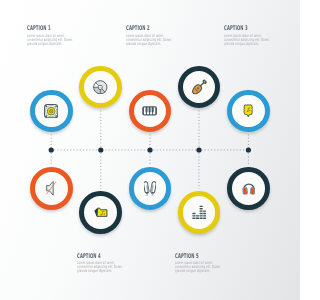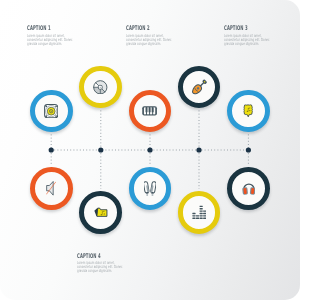--- a/index.html
+++ b/index.html
@@ -1,19 +1,19 @@
 <!DOCTYPE html>
 <html><head>
 <meta charset="utf-8">
 <style>
   html,body{margin:0;padding:0;}
   body{width:300px;height:300px;overflow:hidden;
        font-family:"DejaVu Sans Condensed","Liberation Sans",sans-serif;background:#fff;}
   .stage{position:relative;width:300px;height:300px;overflow:hidden;
-     background:linear-gradient(110deg, #ffffff 0%, #fefefe 16%, #fafbfb 38%, #f2f3f4 62%, #eaebec 82%, #e3e4e6 100%);border-radius:15px;}
+     background:linear-gradient(110deg, #ffffff 0%, #fefefe 16%, #fafbfb 38%, #f2f3f4 62%, #eaebec 82%, #e3e4e6 100%);}
   .conn{position:absolute;left:0;top:0;}
   .node{position:absolute;border-radius:50%;box-sizing:border-box;background:#fbfbfa;
         display:flex;align-items:center;justify-content:center;
         box-shadow:0 2px 3px rgba(40,50,60,0.22);}
   .node .ico{display:block;line-height:0;}
   .tblk{position:absolute;width:80px;transform-origin:0 0;}
   .cap{font-weight:700;font-size:6.4px;letter-spacing:0.15px;color:#5b666e;line-height:6.4px;
        white-space:nowrap;transform:scaleX(0.66);transform-origin:0 0;}
   .bod{font-size:4.05px;line-height:4.05px;color:#a6acb0;margin-top:2.1px;width:64px;
        transform:scaleX(0.735);transform-origin:0 0;}
@@ -192,13 +192,17 @@
       <div class="bod">Lorem ipsum dolor sit amet, consectetur adipiscing elit. Donec gravida congue dignissim.</div>
     </div>
     <div class="tblk" style="left:224.4px;top:25.3px;">
       <div class="cap">CAPTION 3</div>
       <div class="bod">Lorem ipsum dolor sit amet, consectetur adipiscing elit. Donec gravida congue dignissim.</div>
     </div>
     <div class="tblk" style="left:76.8px;top:252.7px;">
       <div class="cap">CAPTION 4</div>
       <div class="bod">Lorem ipsum dolor sit amet, consectetur adipiscing elit. Donec gravida congue dignissim.</div>
     </div>
+    <div class="tblk" style="left:175.0px;top:252.7px;">
+      <div class="cap">CAPTION 5</div>
+      <div class="bod">Lorem ipsum dolor sit amet, consectetur adipiscing elit. Donec gravida congue dignissim.</div>
+    </div>
   </div>
 
 </body></html>

